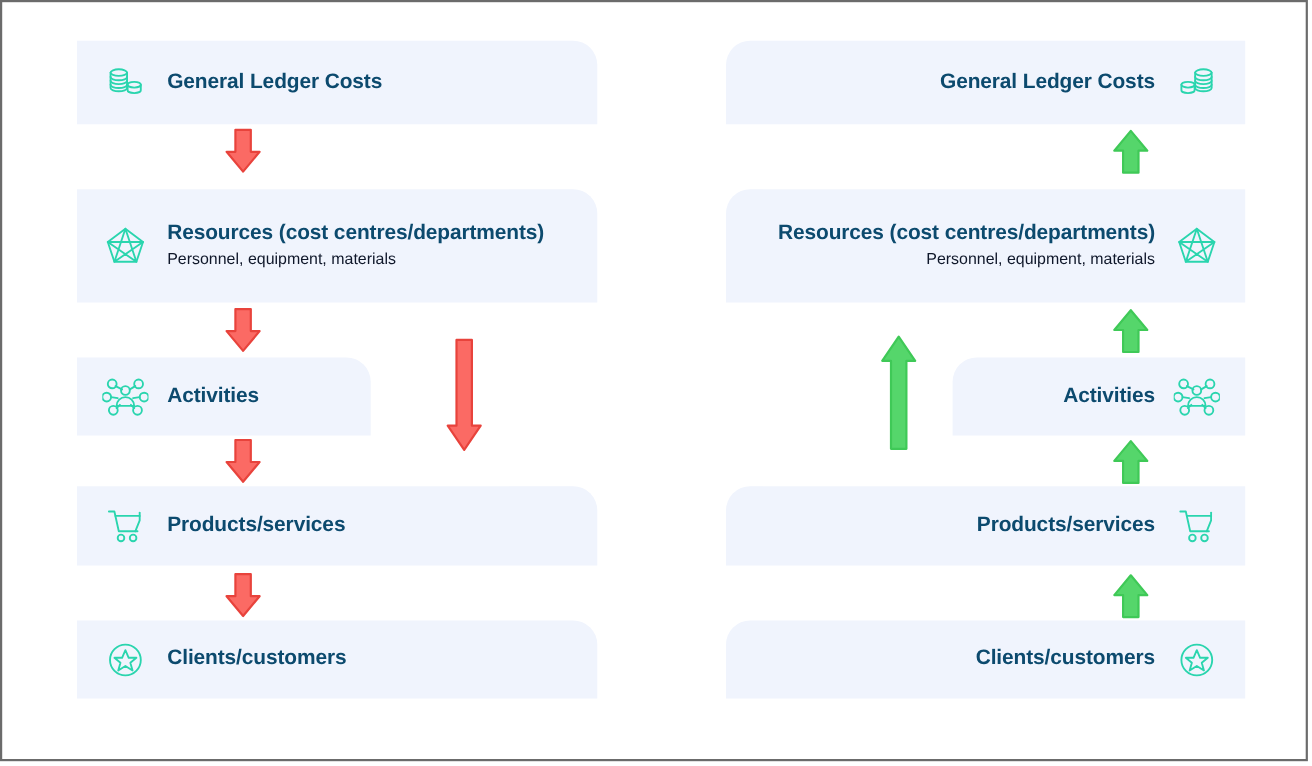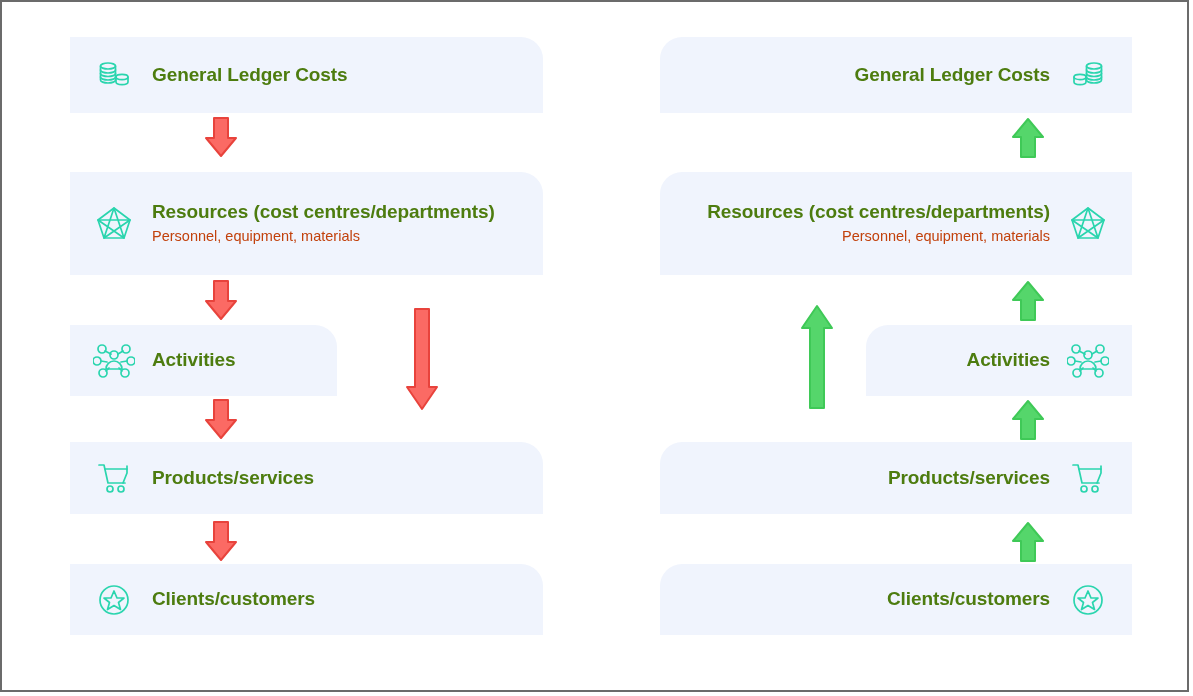--- a/index.html
+++ b/index.html
@@ -59,29 +59,29 @@
     flex: 0 0 auto;
     width: 44px;
     height: 44px;
     display: flex;
     align-items: center;
     justify-content: center;
   }
   .box-text { flex: 1 1 auto; }
 
   .title {
-    color: #4d7c0f;
+    color: #0c4a6e;
     font-size: 19px;
     font-weight: bold;
     letter-spacing: -0.1px;
     line-height: 1.2;
     white-space: nowrap;
   }
   .subtitle {
-    color: #c2410c;
+    color: #0f172a;
     font-size: 14.5px;
     font-weight: normal;
     line-height: 1.35;
     margin-top: 3px;
     white-space: nowrap;
   }
 
   .arrow {
     position: absolute;
   }

